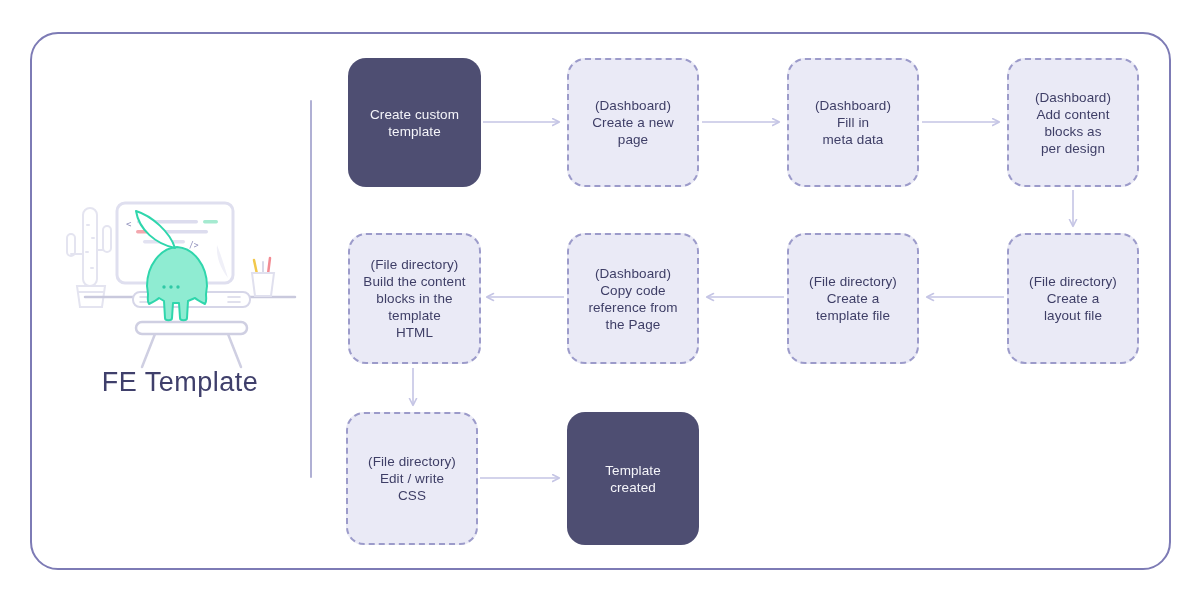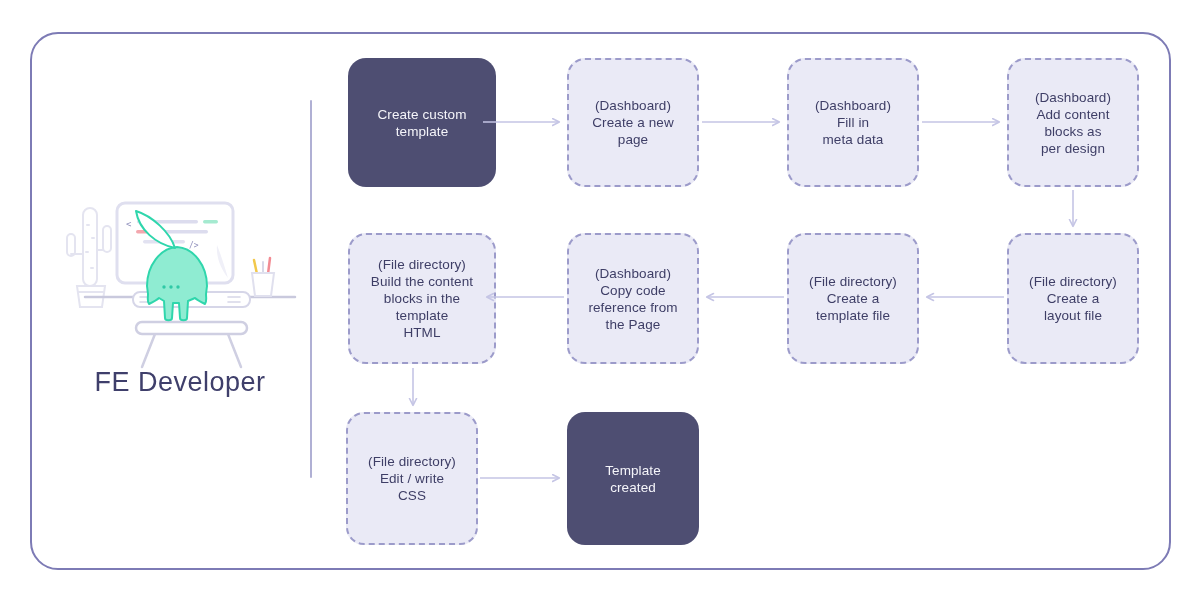--- a/index.html
+++ b/index.html
@@ -18,21 +18,21 @@
   .node{
     position:absolute;display:flex;align-items:center;justify-content:center;
     text-align:center;font-size:13.5px;line-height:17px;letter-spacing:.1px;
     border-radius:18px;white-space:pre-line;box-sizing:border-box;padding:6px;
   }
   .node.solid{background:#4e4e72;color:#f5f5fa;}
   .node.dashed{background:#eaeaf6;border:2px dashed #9c9bca;color:#3e3e66;}
   .r1{top:58px;height:129px;}
   .r2{top:233px;height:131px;}
   .r3{top:412px;height:133px;}
-  .c1{left:348px;width:148px;}
+  .c1{left:348px;width:133px;}
   .c2{left:567px;width:132px;}
   .c3{left:787px;width:132px;}
   .c4{left:1007px;width:132px;}
   .c1b{left:346px;width:132px;}
   .arrows{position:absolute;left:0;top:0;width:1201px;height:601px;pointer-events:none;}
   .actor-illustration{position:absolute;left:60px;top:190px;width:240px;height:185px;}
   .actor-label{
     position:absolute;left:60px;top:367px;width:240px;text-align:center;
     font-size:27px;color:#3f3f6b;letter-spacing:.5px;
   }
@@ -102,21 +102,21 @@
            C87,76 100,58 117,57 Z" fill="#8fecd2" stroke="#2fd6ac" stroke-width="2" stroke-linejoin="round"></path>
       <g fill="#2fc9a6">
         <circle cx="104" cy="97" r="1.7"></circle>
         <circle cx="111" cy="97" r="1.7"></circle>
         <circle cx="118" cy="97" r="1.7"></circle>
       </g>
       <path d="M115,58 C96,54 79,40 76,21 C92,26 110,42 115,58 Z" fill="#ffffff" stroke="#2fd6ac" stroke-width="2" stroke-linejoin="round"></path>
     </g>
   </svg>
 
-  <div class="actor-label">FE Developer</div>
+  <div class="actor-label">FE Template</div>
 
   <div class="node solid  r1 c1">Create custom
 template</div>
   <div class="node dashed r1 c2">(Dashboard)
 Create a new
 page</div>
   <div class="node dashed r1 c3">(Dashboard)
 Fill in
 meta data</div>
   <div class="node dashed r1 c4">(Dashboard)

